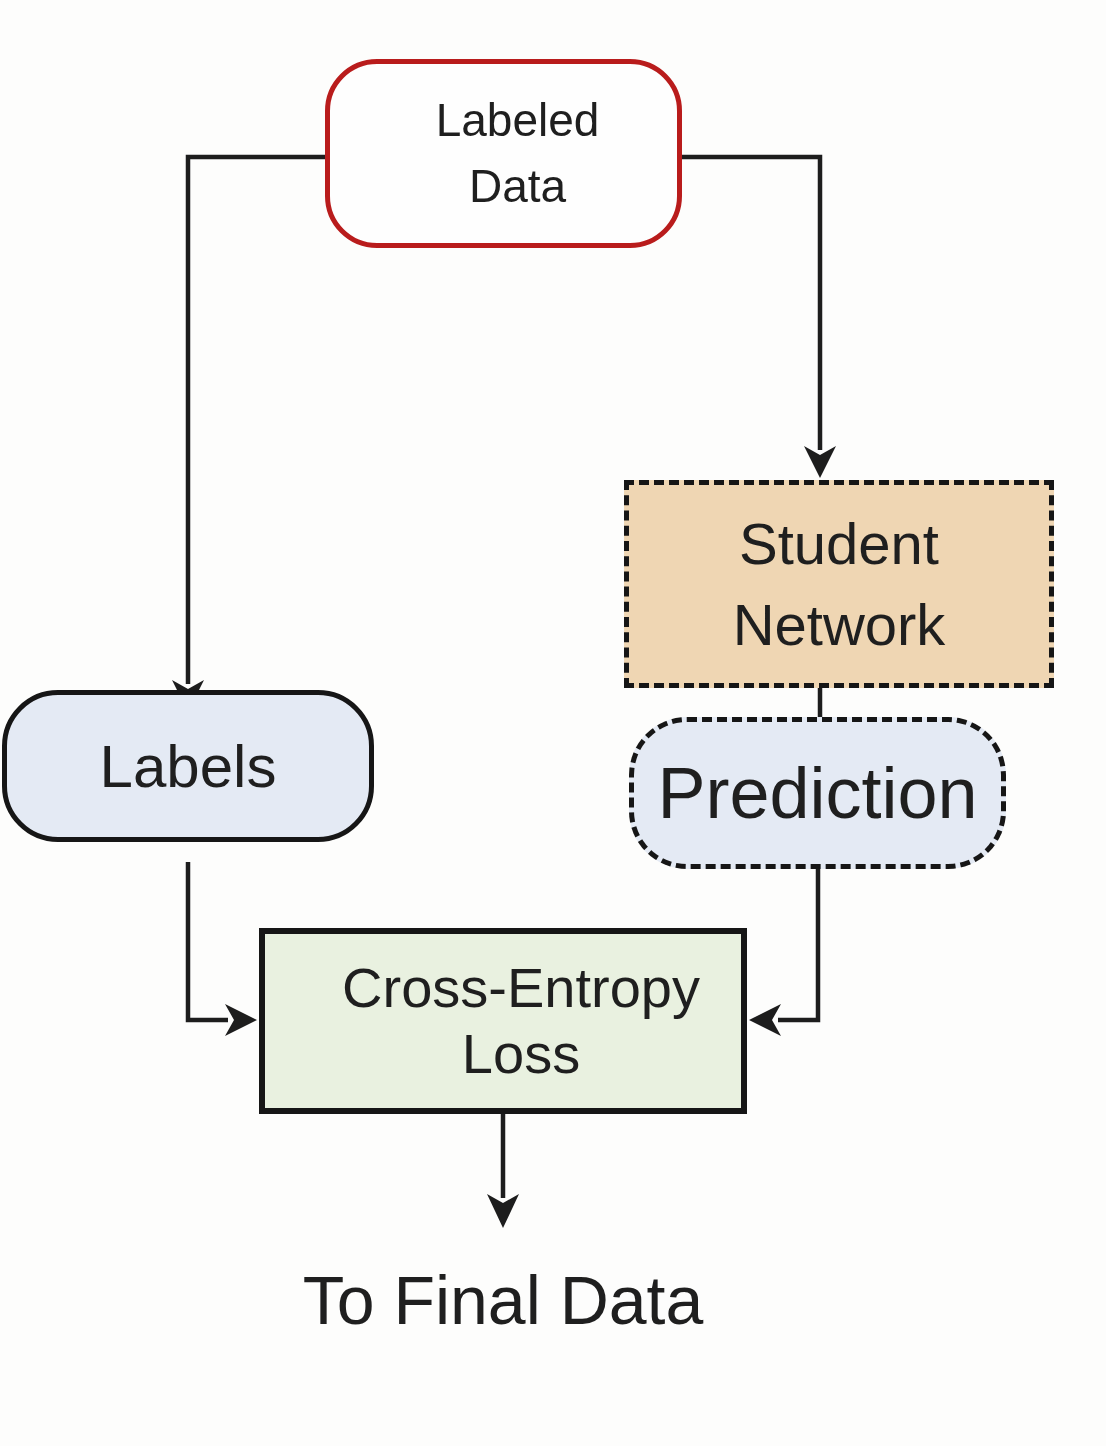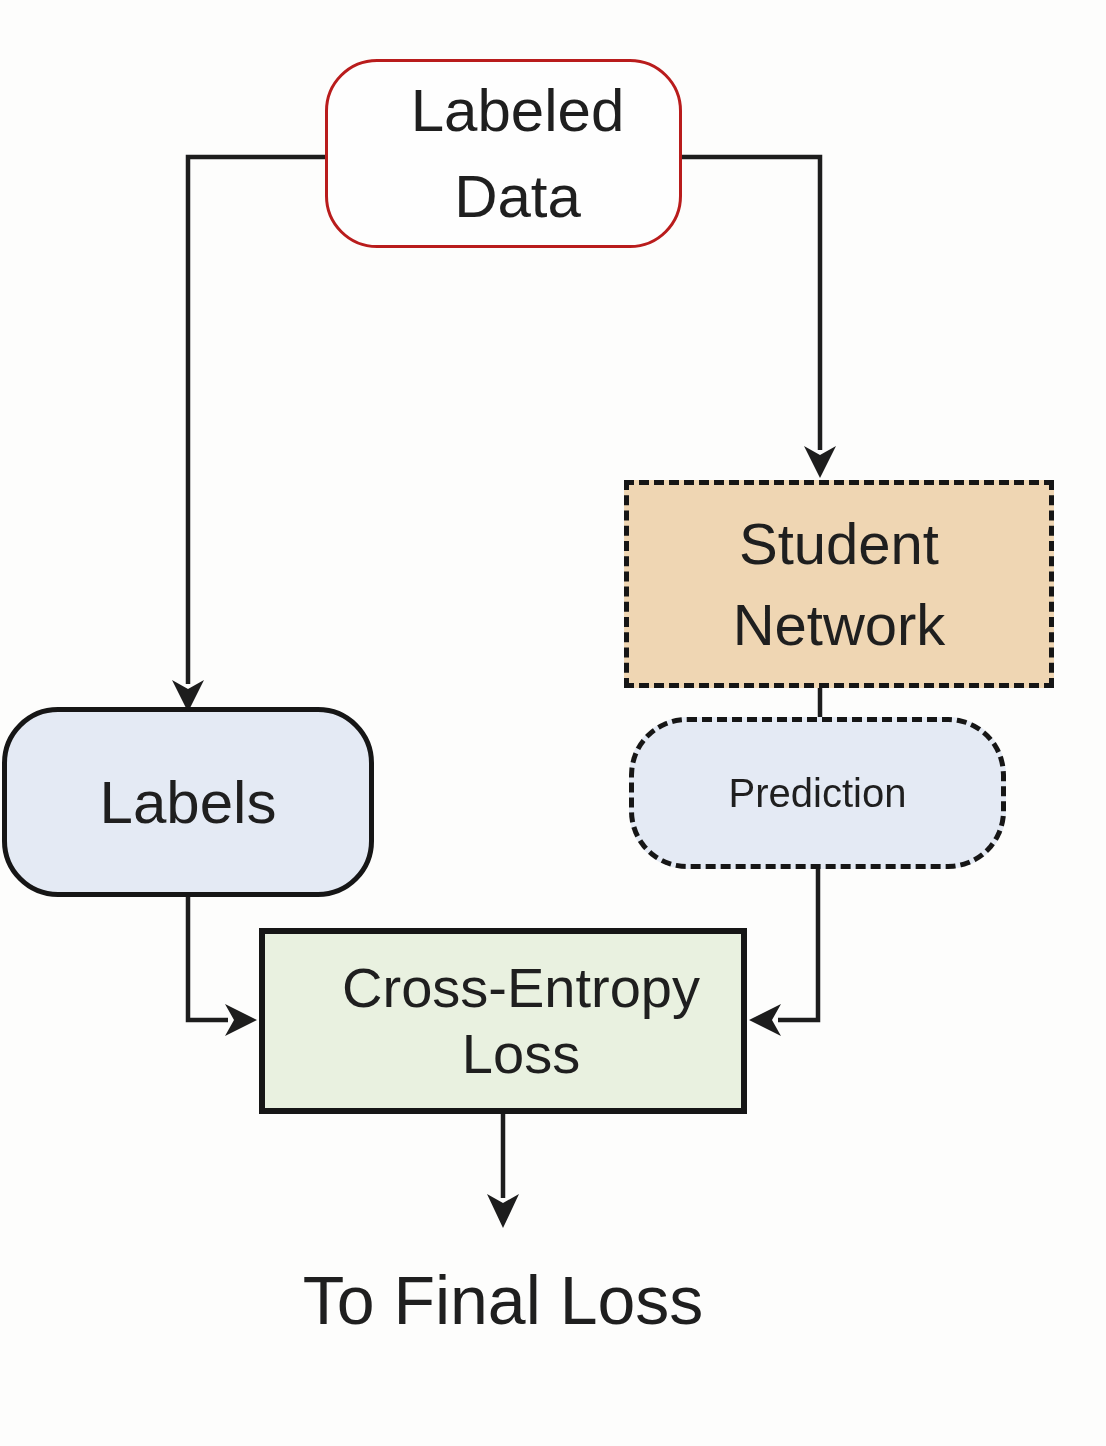--- a/index.html
+++ b/index.html
@@ -42,48 +42,48 @@
     text-align: center;
     color: #1f1f1f;
     box-sizing: border-box;
   }
   .node .lbl {
     display: block;
   }
   .node-labeled-data {
     left: 325px; top: 59px;
     width: 357px; height: 189px;
-    border: 3px solid #b91c1c;
+    border: 5px solid #b91c1c;
     border-radius: 52px;
-    font-size: 60px;
+    font-size: 46px;
     line-height: 1.42;
     padding-left: 28px;
   }
   .node-labeled-data .lbl { max-width: 260px; }
 
   .node-student-network {
     left: 624px; top: 480px;
     width: 430px; height: 208px;
     border: 5px dashed #161616;
     font-size: 58px;
     line-height: 1.4;
   }
   .node-student-network .lbl { max-width: 310px; }
 
   .node-prediction {
     left: 629px; top: 717px;
     width: 377px; height: 152px;
     border: 5px dashed #161616;
     border-radius: 58px;
-    font-size: 40px;
+    font-size: 72px;
   }
 
   .node-labels {
-    left: 2px; top: 707px;
-    width: 372px; height: 190px;
+    left: 2px; top: 690px;
+    width: 372px; height: 152px;
     border: 5px solid #161616;
     border-radius: 56px;
     font-size: 60px;
   }
 
   .node-cross-entropy {
     left: 259px; top: 928px;
     width: 488px; height: 186px;
     border: 6px solid #161616;
     font-size: 56px;
@@ -150,16 +150,16 @@
 
   <div class="node node-labels" style="background-color: rgb(228, 234, 244);">
     <span class="lbl">Labels</span>
   </div>
 
   <div class="node node-cross-entropy" style="background-color: rgb(233, 241, 224);">
     <span class="lbl">Cross-Entropy Loss</span>
   </div>
 
   <div class="node node-to-final-loss">
-    <span class="lbl">To Final Loss</span>
+    <span class="lbl">To Final Data</span>
   </div>
 
 </div>
 
 </body></html>

